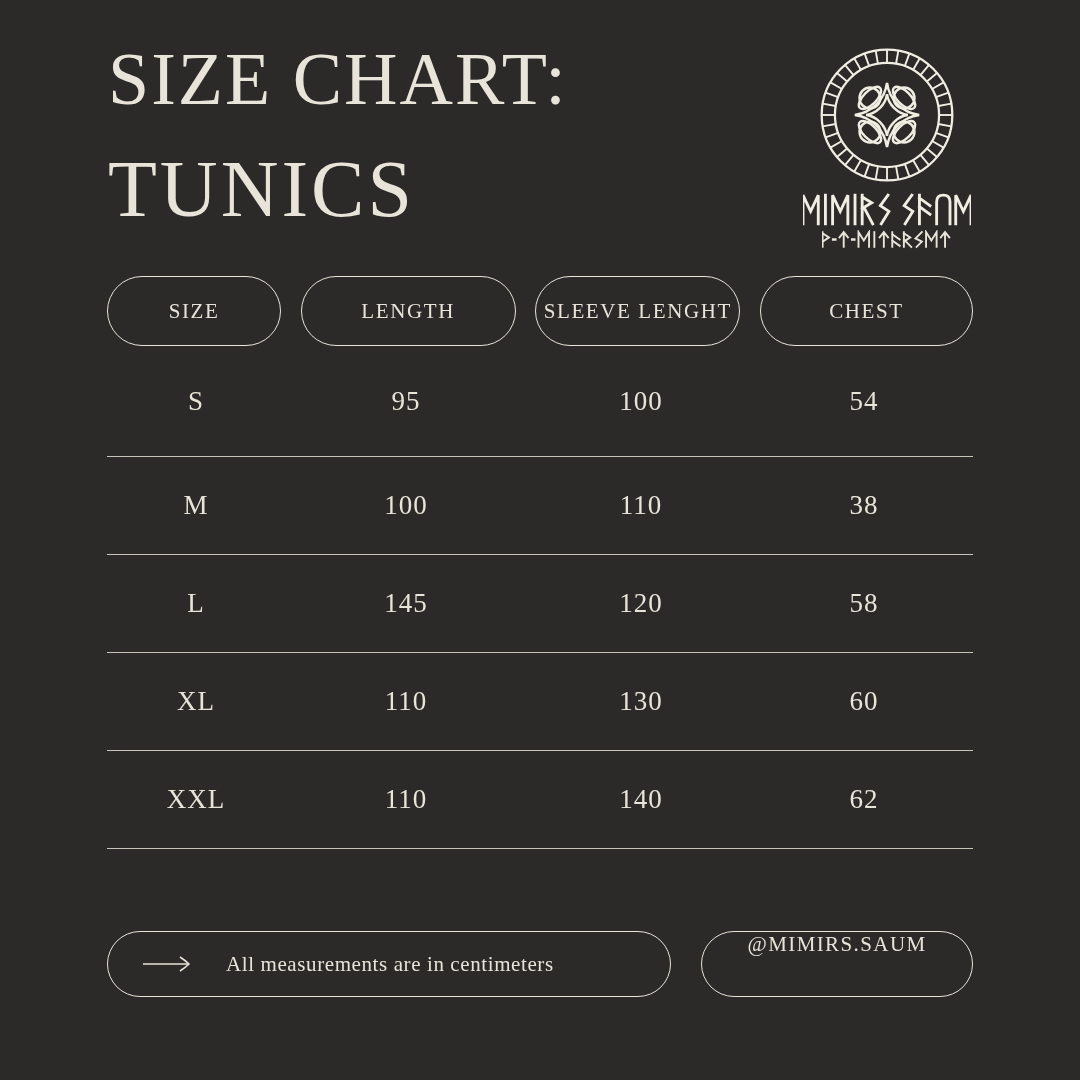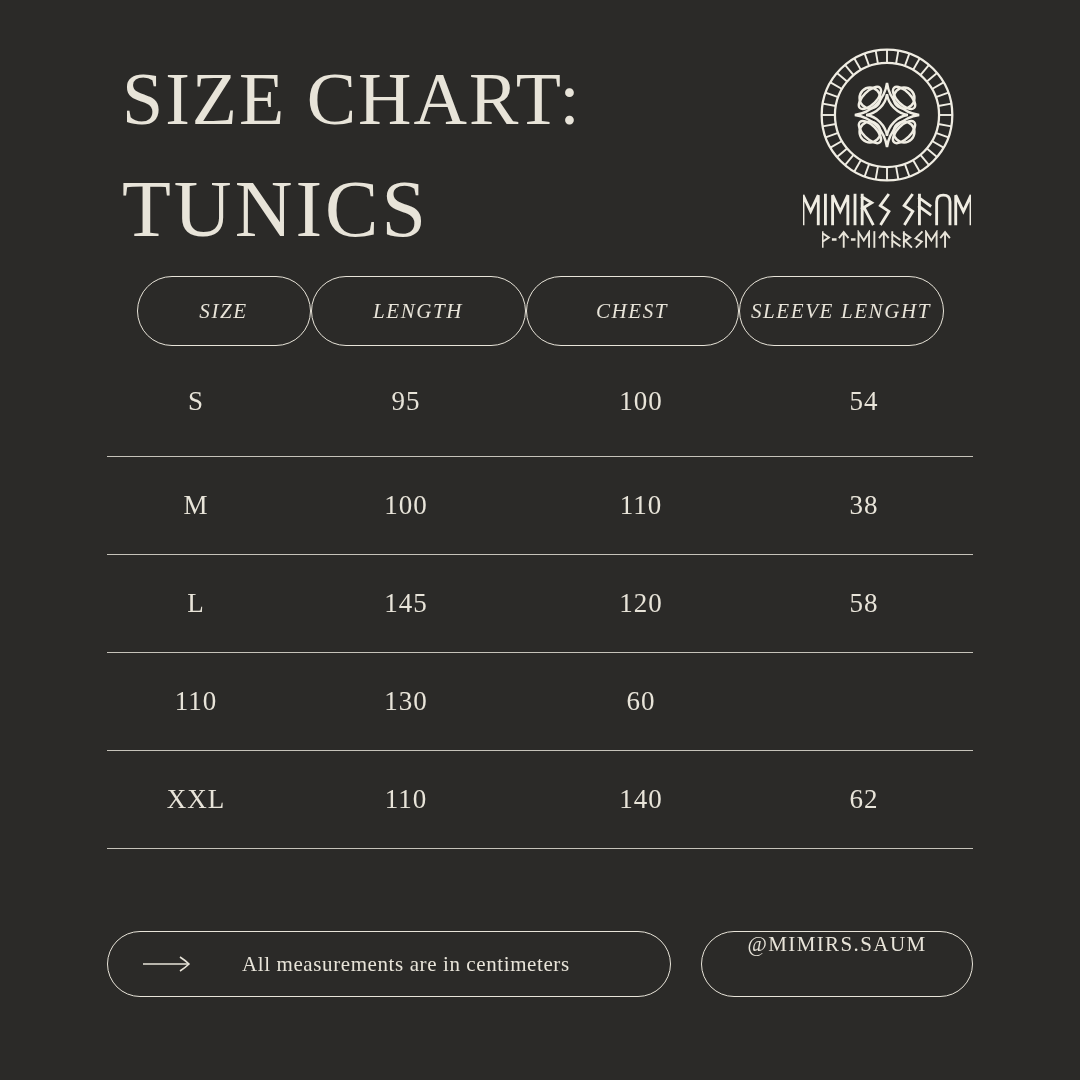--- a/index.html
+++ b/index.html
@@ -13,42 +13,42 @@
   .canvas{
     position:relative;
     width:1080px;height:1080px;
     background:var(--bg);
     color:var(--ink);
     font-family:"Liberation Serif", serif;
     overflow:hidden;
   }
   
   .header{
-    position:absolute;top:42px;left:122px;right:100px;
-    display:flex;justify-content:space-between;align-items:flex-end;
+    position:absolute;top:42px;left:108px;right:100px;
+    display:flex;justify-content:space-between;align-items:flex-start;
   }
   .title-line1{
     font-size:74px;line-height:1.0;letter-spacing:2px;
     color:var(--ink);white-space:nowrap;
   }
   .title-line2{
     font-size:80px;line-height:1.0;letter-spacing:3px;
     margin-top:33px;color:var(--ink);white-space:nowrap;
   }
   .logo{
     width:186px;display:flex;flex-direction:column;align-items:center;
     margin-top:2px;
   }
   .logo svg{display:block;}
   .emblem{width:142px;height:142px;}
   .wordmark{width:168px;height:33px;margin-top:7px;}
   .runetag{width:130px;height:19px;margin-top:4px;}
   
   .table{position:absolute;left:107px;top:276px;width:866px;}
-  .pills{display:flex;justify-content:center;font-style:italic;}
+  .pills{display:flex;justify-content:space-between;}
   .pill{
     height:70px;border:1.6px solid var(--ink);border-radius:35px;
     display:flex;align-items:center;justify-content:center;
     font-size:21px;letter-spacing:1.6px;color:var(--ink);
   }
   .pill.c1{width:174px;}
   .pill.c2{width:215px;}
   .pill.c3{width:213px;}
   .pill.c4{width:205px;}
   .rows{margin-top:0;}
@@ -61,21 +61,21 @@
   .cell{
     text-align:center;font-size:27px;letter-spacing:1px;color:var(--ink);
   }
   
   .footer{
     position:absolute;left:107px;top:931px;width:866px;height:66px;
     display:flex;justify-content:space-between;
   }
   .note-pill{
     width:564px;height:66px;border:1.6px solid var(--ink);border-radius:33px;
-    display:flex;align-items:center;gap:48px;padding-left:34px;
+    display:flex;align-items:center;gap:32px;padding-left:34px;
   }
   .note-text{font-size:21px;letter-spacing:0.6px;color:var(--ink);}
   .handle-pill{
     width:272px;height:66px;border:1.6px solid var(--ink);border-radius:33px;
     display:flex;align-items:flex-start;justify-content:center;
   }
   .handle-text{font-size:21px;letter-spacing:1.4px;color:var(--ink);}
   .arrow-icon{width:52px;height:18px;flex:0 0 auto;}
 </style>
 </head>
@@ -177,25 +177,25 @@
   </div>
 
   <div class="table">
     <div class="pills">
       <div class="pill c1">
         <span>SIZE</span>
       </div>
       <div class="pill c2">
         <span>LENGTH</span>
       </div>
+      <div class="pill c4">
+        <span>SLEEVE LENGHT</span>
+      </div>
       <div class="pill c3">
         <span>CHEST</span>
-      </div>
-      <div class="pill c4">
-        <span>SLEEVE LENGHT</span>
       </div>
     </div>
 
     <div class="rows">
       <div class="row">
         <div class="cell">S</div>
         <div class="cell">95</div>
         <div class="cell">100</div>
         <div class="cell">54</div>
       </div>
@@ -205,20 +205,21 @@
         <div class="cell">110</div>
         <div class="cell">38</div>
       </div>
       <div class="row">
         <div class="cell">L</div>
         <div class="cell">145</div>
         <div class="cell">120</div>
         <div class="cell">58</div>
       </div>
       <div class="row">
+        <div class="cell">XL</div>
         <div class="cell">110</div>
         <div class="cell">130</div>
         <div class="cell">60</div>
       </div>
       <div class="row">
         <div class="cell">XXL</div>
         <div class="cell">110</div>
         <div class="cell">140</div>
         <div class="cell">62</div>
       </div>

